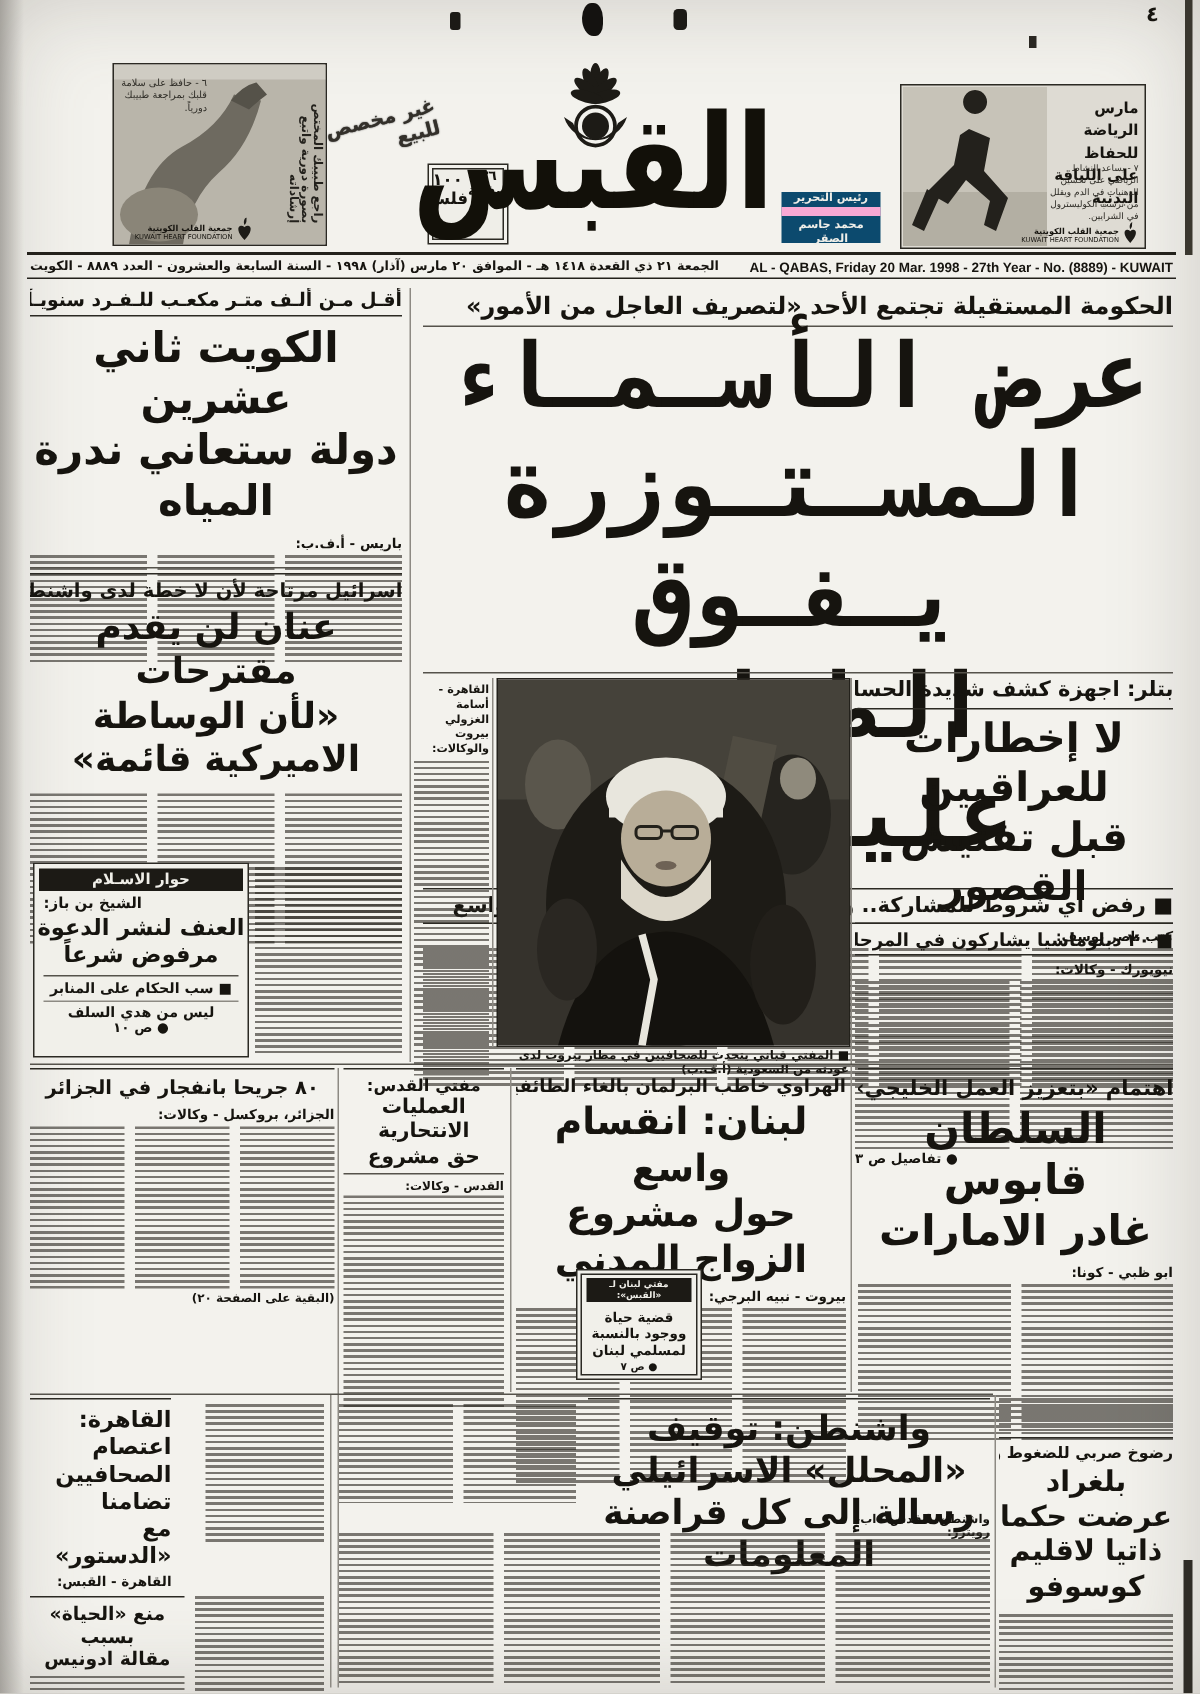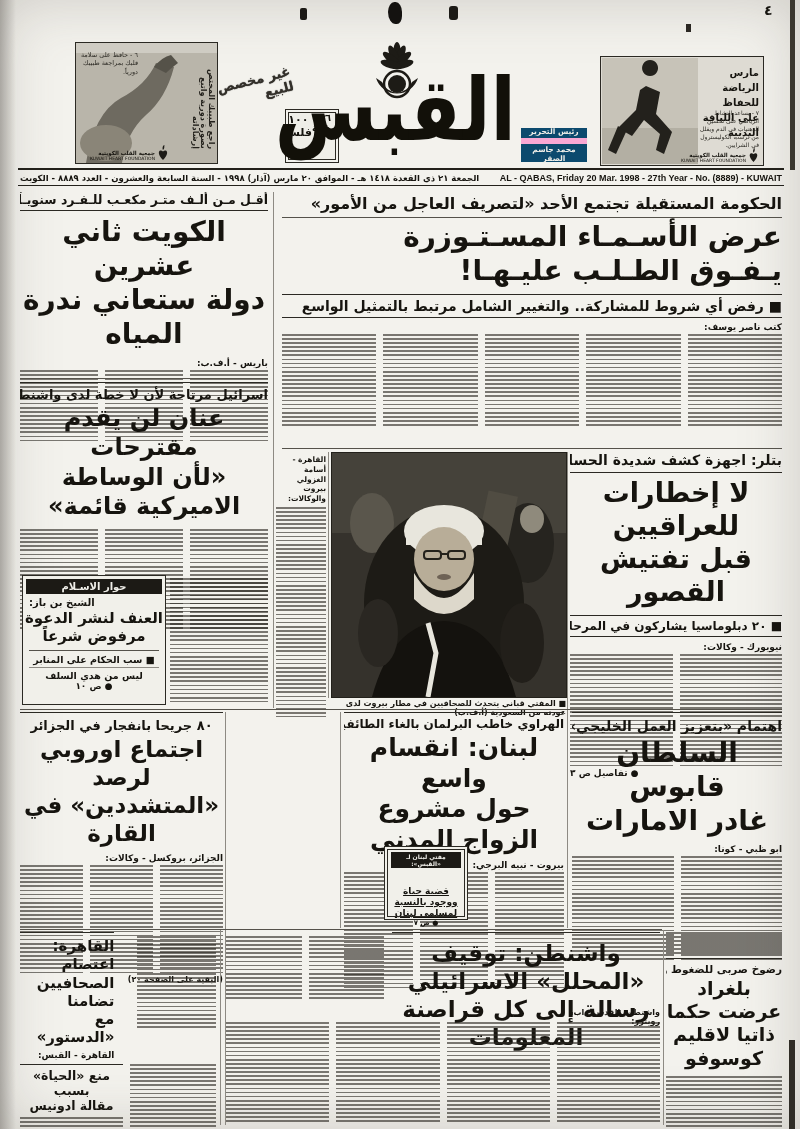--- a/index.html
+++ b/index.html
@@ -132,21 +132,21 @@
     <div class="byline" style="margin-top:6px;">باريس - أ.ف.ب:</div>
     <div class="cols" style="margin-top:2px;">
       <div class="ftx" style="height:72px;"></div>
       <div class="ftx" style="height:72px;"></div>
       <div class="ftx" style="height:72px;"></div>
     </div>
   </div>
 
   <div class="abs" style="left:282px;top:192px;width:500px;">
     <div class="kicker" style="font-size:16px;text-align:right;padding:2px 0 4px;border-bottom:1px solid #55524b;">الحكومة المستقيلة تجتمع الأحد «لتصريف العاجل من الأمور»</div>
-    <div class="hl" style="font-size:28px;text-align:right;margin-top:2px;">
+    <div class="hl" style="font-size:60px;text-align:center;margin-top:2px;font-family:Liberation Mono, monospace;">
       <div>عرض الأسـمـاء المسـتـوزرة</div>
       <div>يـفـوق الطـلـب عليـهـا!</div>
     </div>
     <div class="kicker rule-t rule-b" style="font-size:14px;text-align:right;margin-top:6px;padding:3px 0;">■ رفض أي شروط للمشاركة.. والتغيير الشامل مرتبط بالتمثيل الواسع</div>
     <div class="byline" style="margin-top:4px;">كتب ناصر يوسف:</div>
     <div class="cols" style="margin-top:2px;">
       <div class="ftx" style="height:92px;"></div>
       <div class="ftx" style="height:92px;"></div>
       <div class="ftx" style="height:92px;"></div>
       <div class="ftx" style="height:92px;"></div>
@@ -226,50 +226,55 @@
     <div class="byline" style="margin-top:5px;">نيويورك - وكالات:</div>
     <div class="cols" style="margin-top:2px;">
       <div class="ftx" style="height:112px;"></div>
       <div class="ftx" style="height:112px;"></div>
     </div>
     <div class="pref" style="text-align:left;margin-top:2px;">● تفاصيل ص ٣</div>
   </div>
 
   <div class="abs" style="left:20px;top:712px;width:203px;">
     <div class="kicker rule-t" style="font-size:13px;text-align:center;padding-top:5px;">٨٠ جريحا بانفجار في الجزائر</div>
-    <div class="hl" style="font-size:23px;text-align:center;margin-top:2px;">
-      <div>اجتماع اوروبي لرصد</div>
-      <div>«المتشددين» في القارة</div>
-    </div>
     <div class="byline" style="margin-top:6px;">الجزائر، بروكسل - وكالات:</div>
     <div class="cols" style="margin-top:2px;">
       <div class="ftx" style="height:108px;"></div>
       <div class="ftx" style="height:108px;"></div>
       <div class="ftx" style="height:108px;"></div>
     </div>
     <div class="pref" style="font-size:8px;margin-top:2px;">(البقية على الصفحة ٢٠)</div>
   </div>
 
+  <div class="abs" style="left:229px;top:712px;width:107px;">
+    <div class="kicker rule-t" style="font-size:11px;text-align:center;padding-top:4px;">مفتي القدس:</div>
+    <div class="hl" style="font-size:13.5px;text-align:center;">
+      <div>العمليات الانتحارية</div>
+      <div style="border-bottom:1px solid #55524b;padding-bottom:3px;">حق مشروع</div>
+    </div>
+    <div class="byline" style="font-size:8px;margin-top:3px;">القدس - وكالات:</div>
+    <div class="ftx" style="height:142px;margin-top:2px;"></div>
+  </div>
 
   <div class="abs" style="left:344px;top:712px;width:220px;">
     <div class="kicker rule-t" style="font-size:12px;text-align:center;padding-top:4px;">الهراوي خاطب البرلمان بالغاء الطائفية السياسية</div>
     <div class="hl" style="font-size:25px;text-align:center;margin-top:2px;">
       <div>لبنان: انقسام واسع</div>
       <div>حول مشروع الزواج المدني</div>
     </div>
     <div class="byline" style="margin-top:5px;">بيروت - نبيه البرجي:</div>
     <div class="cols" style="margin-top:2px;">
       <div class="ftx" style="height:118px;"></div>
       <div class="ftx" style="height:118px;"></div>
       <div class="ftx" style="height:118px;"></div>
     </div>
 
     <div class="abs boxed" style="left:40px;top:134px;width:84px;height:74px;background:#f1f0ea;outline:1px solid #2b2923;outline-offset:-4px;padding:5px 6px;box-sizing:border-box;">
       <div style="background:#1c1a15;color:#efeee8;font-size:6px;font-weight:bold;text-align:center;padding:1px 0;">مفتي لبنان لـ «القبس»:</div>
-      <div class="hl" style="font-size:9px;text-align:center;margin-top:18px;text-decoration:underline;">
+      <div class="hl" style="font-size:9px;text-align:center;margin-top:6px;">
         <div>قضية حياة</div>
         <div>ووجود بالنسبة</div>
         <div>لمسلمي لبنان</div>
       </div>
       <div class="pref" style="font-size:7px;text-align:center;">● ص ٧</div>
     </div>
   </div>
 
   <div class="abs" style="left:572px;top:712px;width:210px;">
     <div class="kicker rule-t" style="font-size:14px;text-align:right;padding-top:5px;">اهتمام «بتعزيز العمل الخليجي»</div>

